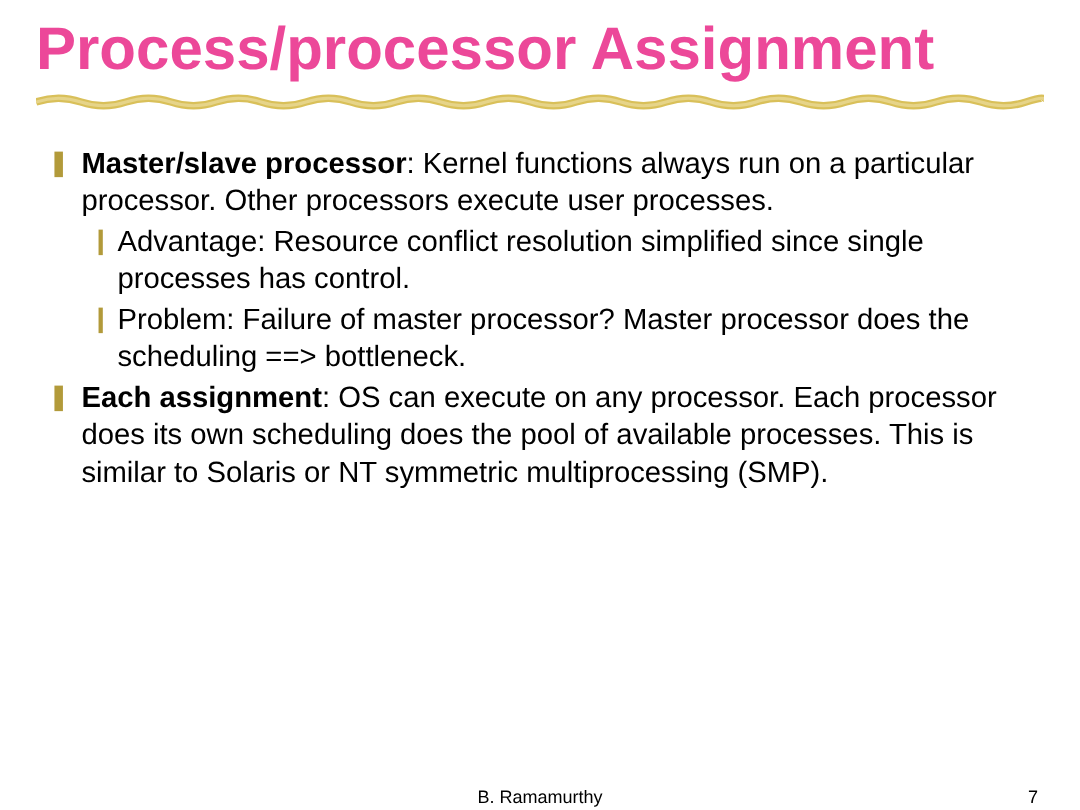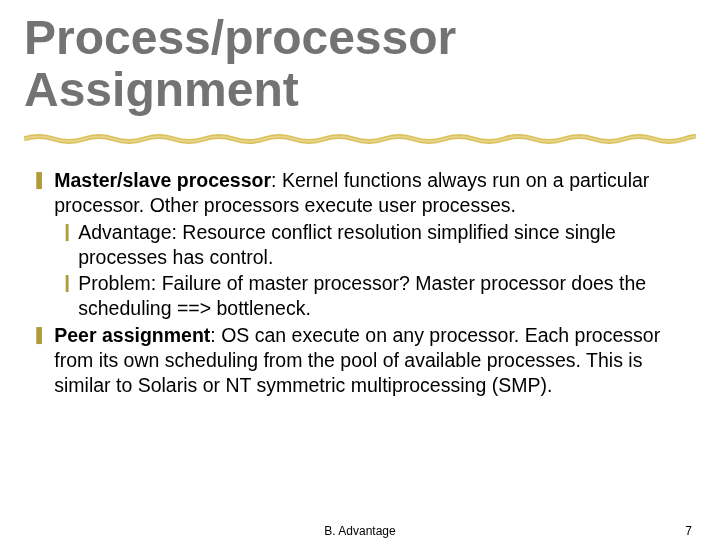--- a/index.html
+++ b/index.html
@@ -13,25 +13,25 @@
   }
   .slide {
     width: 100%;
     height: 100%;
     padding: 12px 24px 0 24px;
     position: relative;
   }
   .title {
     font-family: Arial, Helvetica, sans-serif;
     font-weight: 900;
-    font-size: 48px;
+    font-size: 40px;
     line-height: 1.08;
     letter-spacing: 0px;
-    color: #737373;
-    margin-bottom: 16px;
+    color: #ec4899;
+    margin-bottom: 6px;
   }
   .underline {
     height: 14px;
     width: 100%;
     position: relative;
     margin-bottom: 22px;
   }
   .underline svg { width: 100%; height: 14px; }
   .content {
     padding-left: 8px;
@@ -124,23 +124,23 @@
       <span class="text">Advantage: Resource conflict resolution simplified since single processes has control.</span>
     </div>
 
     <div class="bullet-lvl2">
       <span class="mark">❙</span>
       <span class="text">Problem: Failure of master processor? Master processor does the scheduling ==&gt; bottleneck.</span>
     </div>
 
     <div class="bullet-lvl1">
       <span class="mark">❚</span>
-      <span class="text"><span class="bold">Peer assignment</span><span>: OS can execute on any processor. Each processor from its own scheduling from the pool of available processes. This is similar to Solaris or NT symmetric multiprocessing (SMP).</span></span>
+      <span class="text"><span class="bold">Each assignment</span><span>: OS can execute on any processor. Each processor does its own scheduling does the pool of available processes. This is similar to Solaris or NT symmetric multiprocessing (SMP).</span></span>
     </div>
 
   </div>
 
   <div class="footer">
-    <span class="footer-center">B. Advantage</span>
+    <span class="footer-center">B. Ramamurthy</span>
     <span class="footer-right">7</span>
   </div>
 
 </div>
 
 </body></html>

